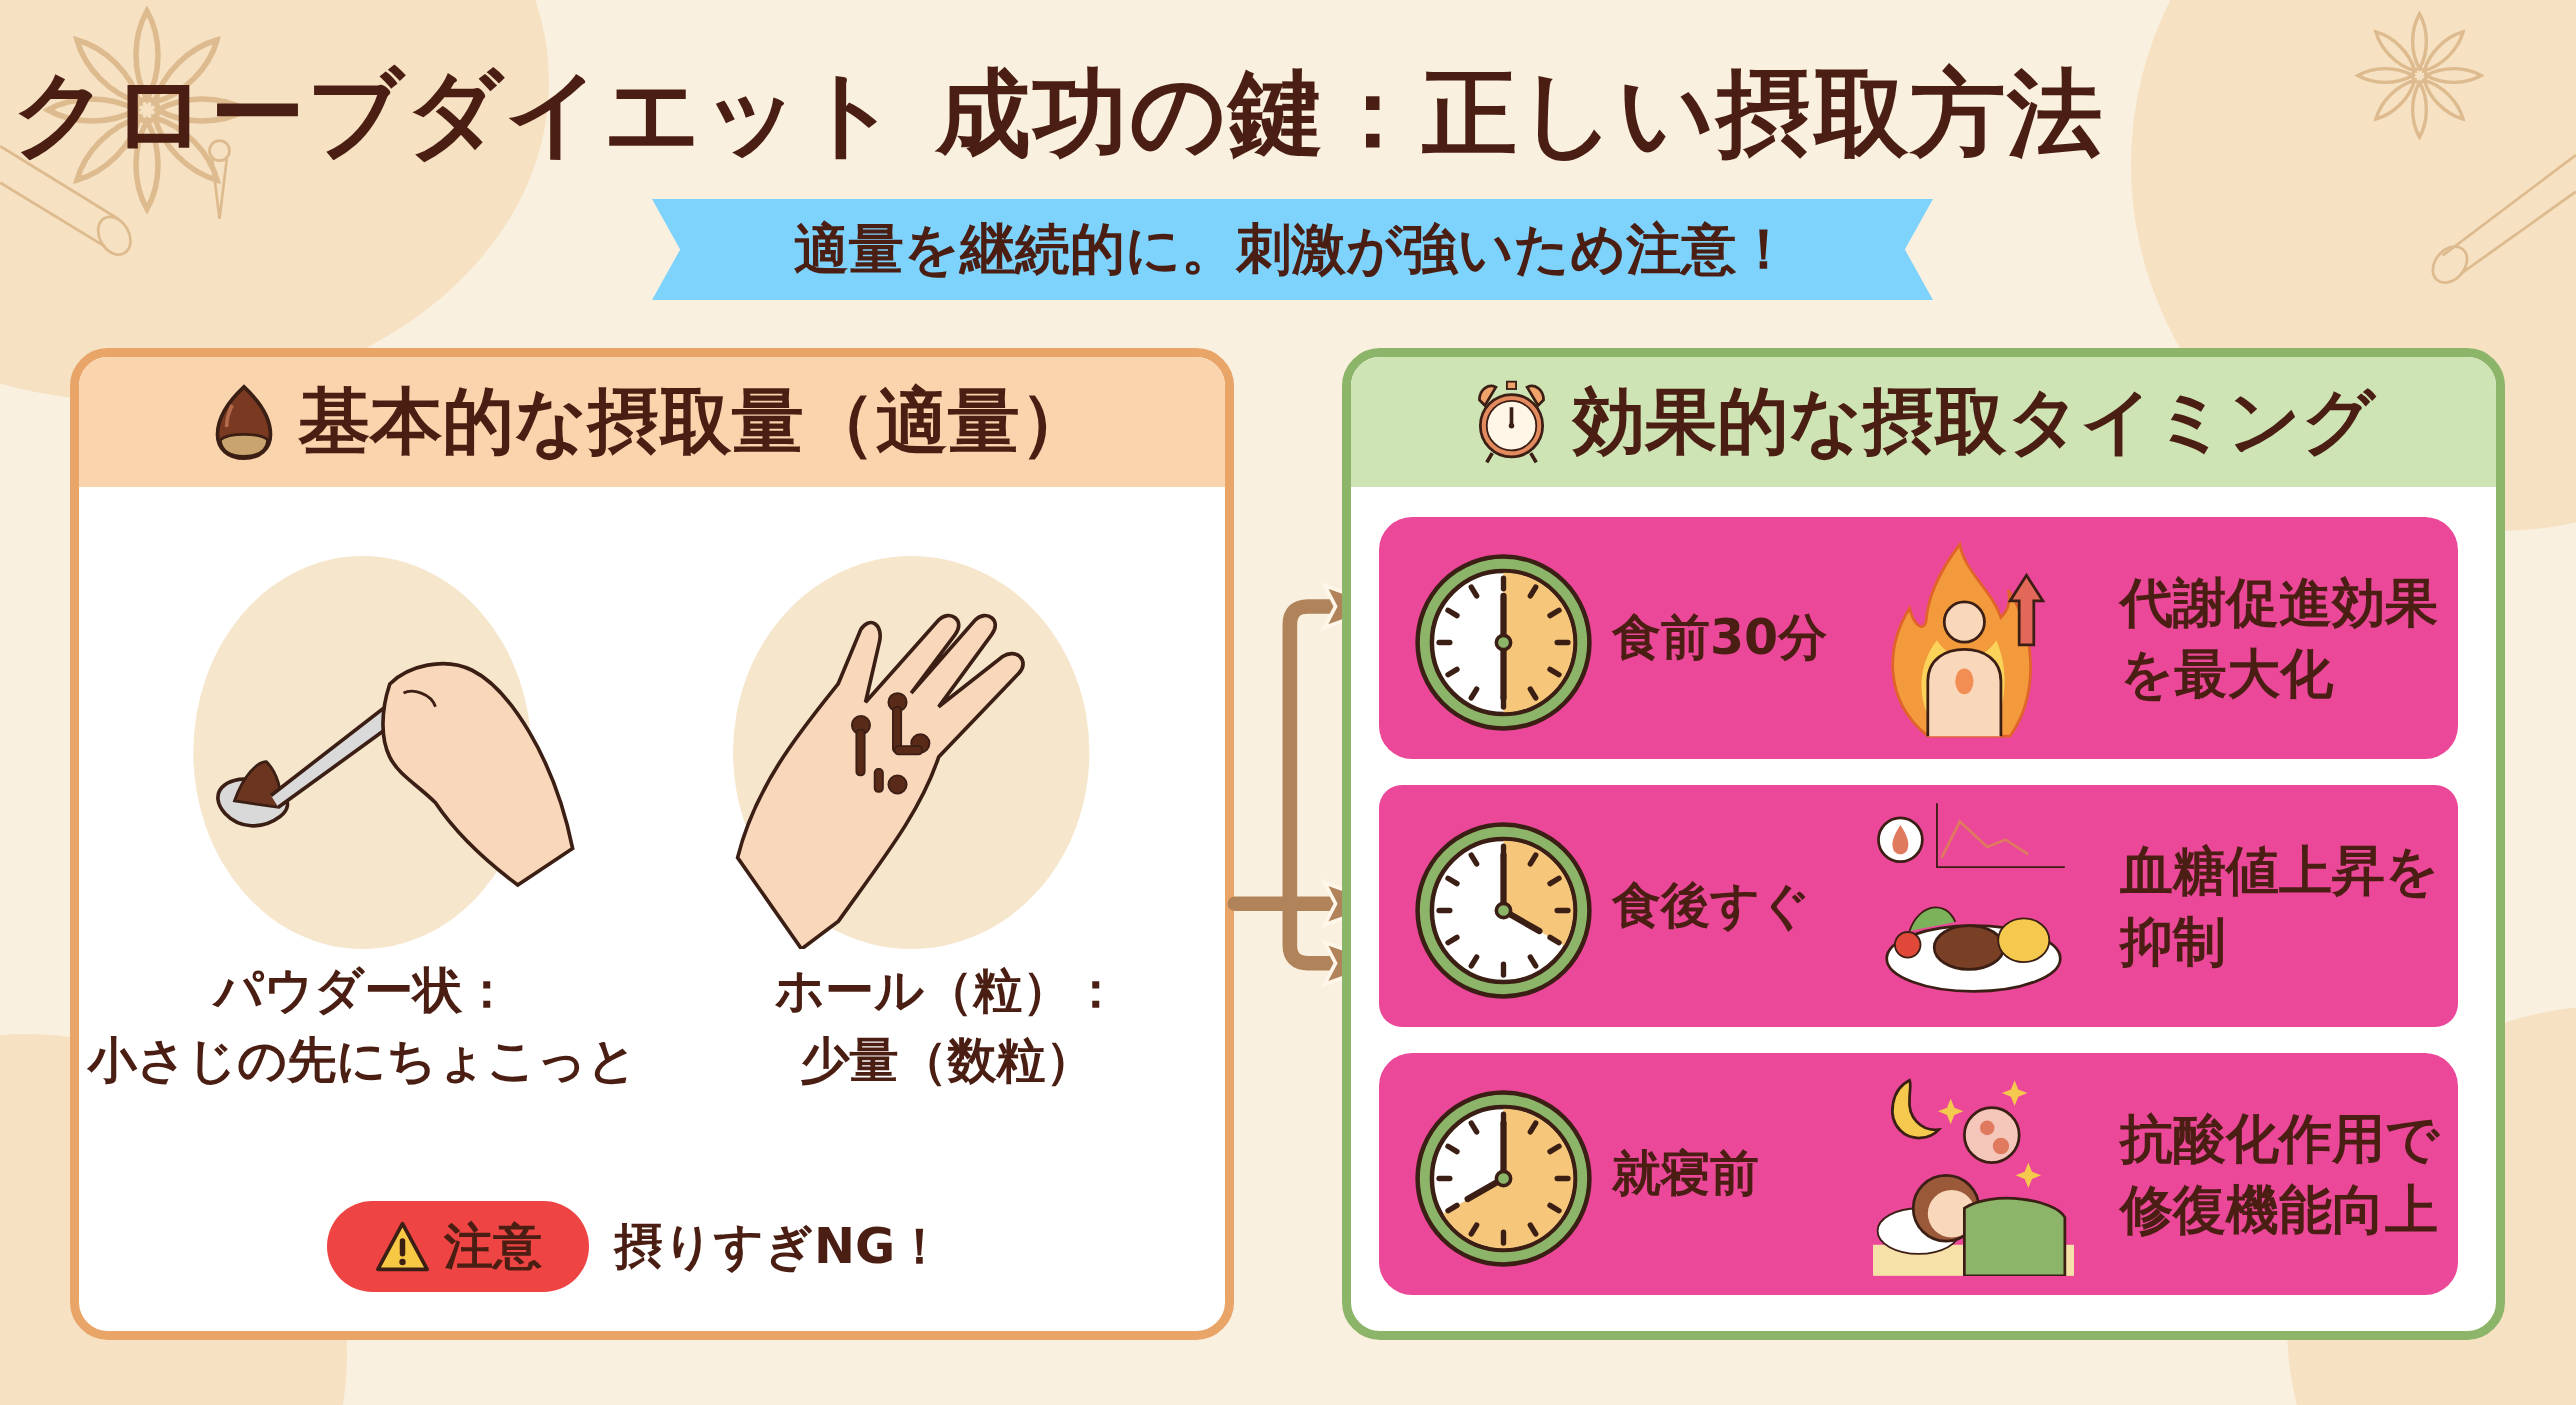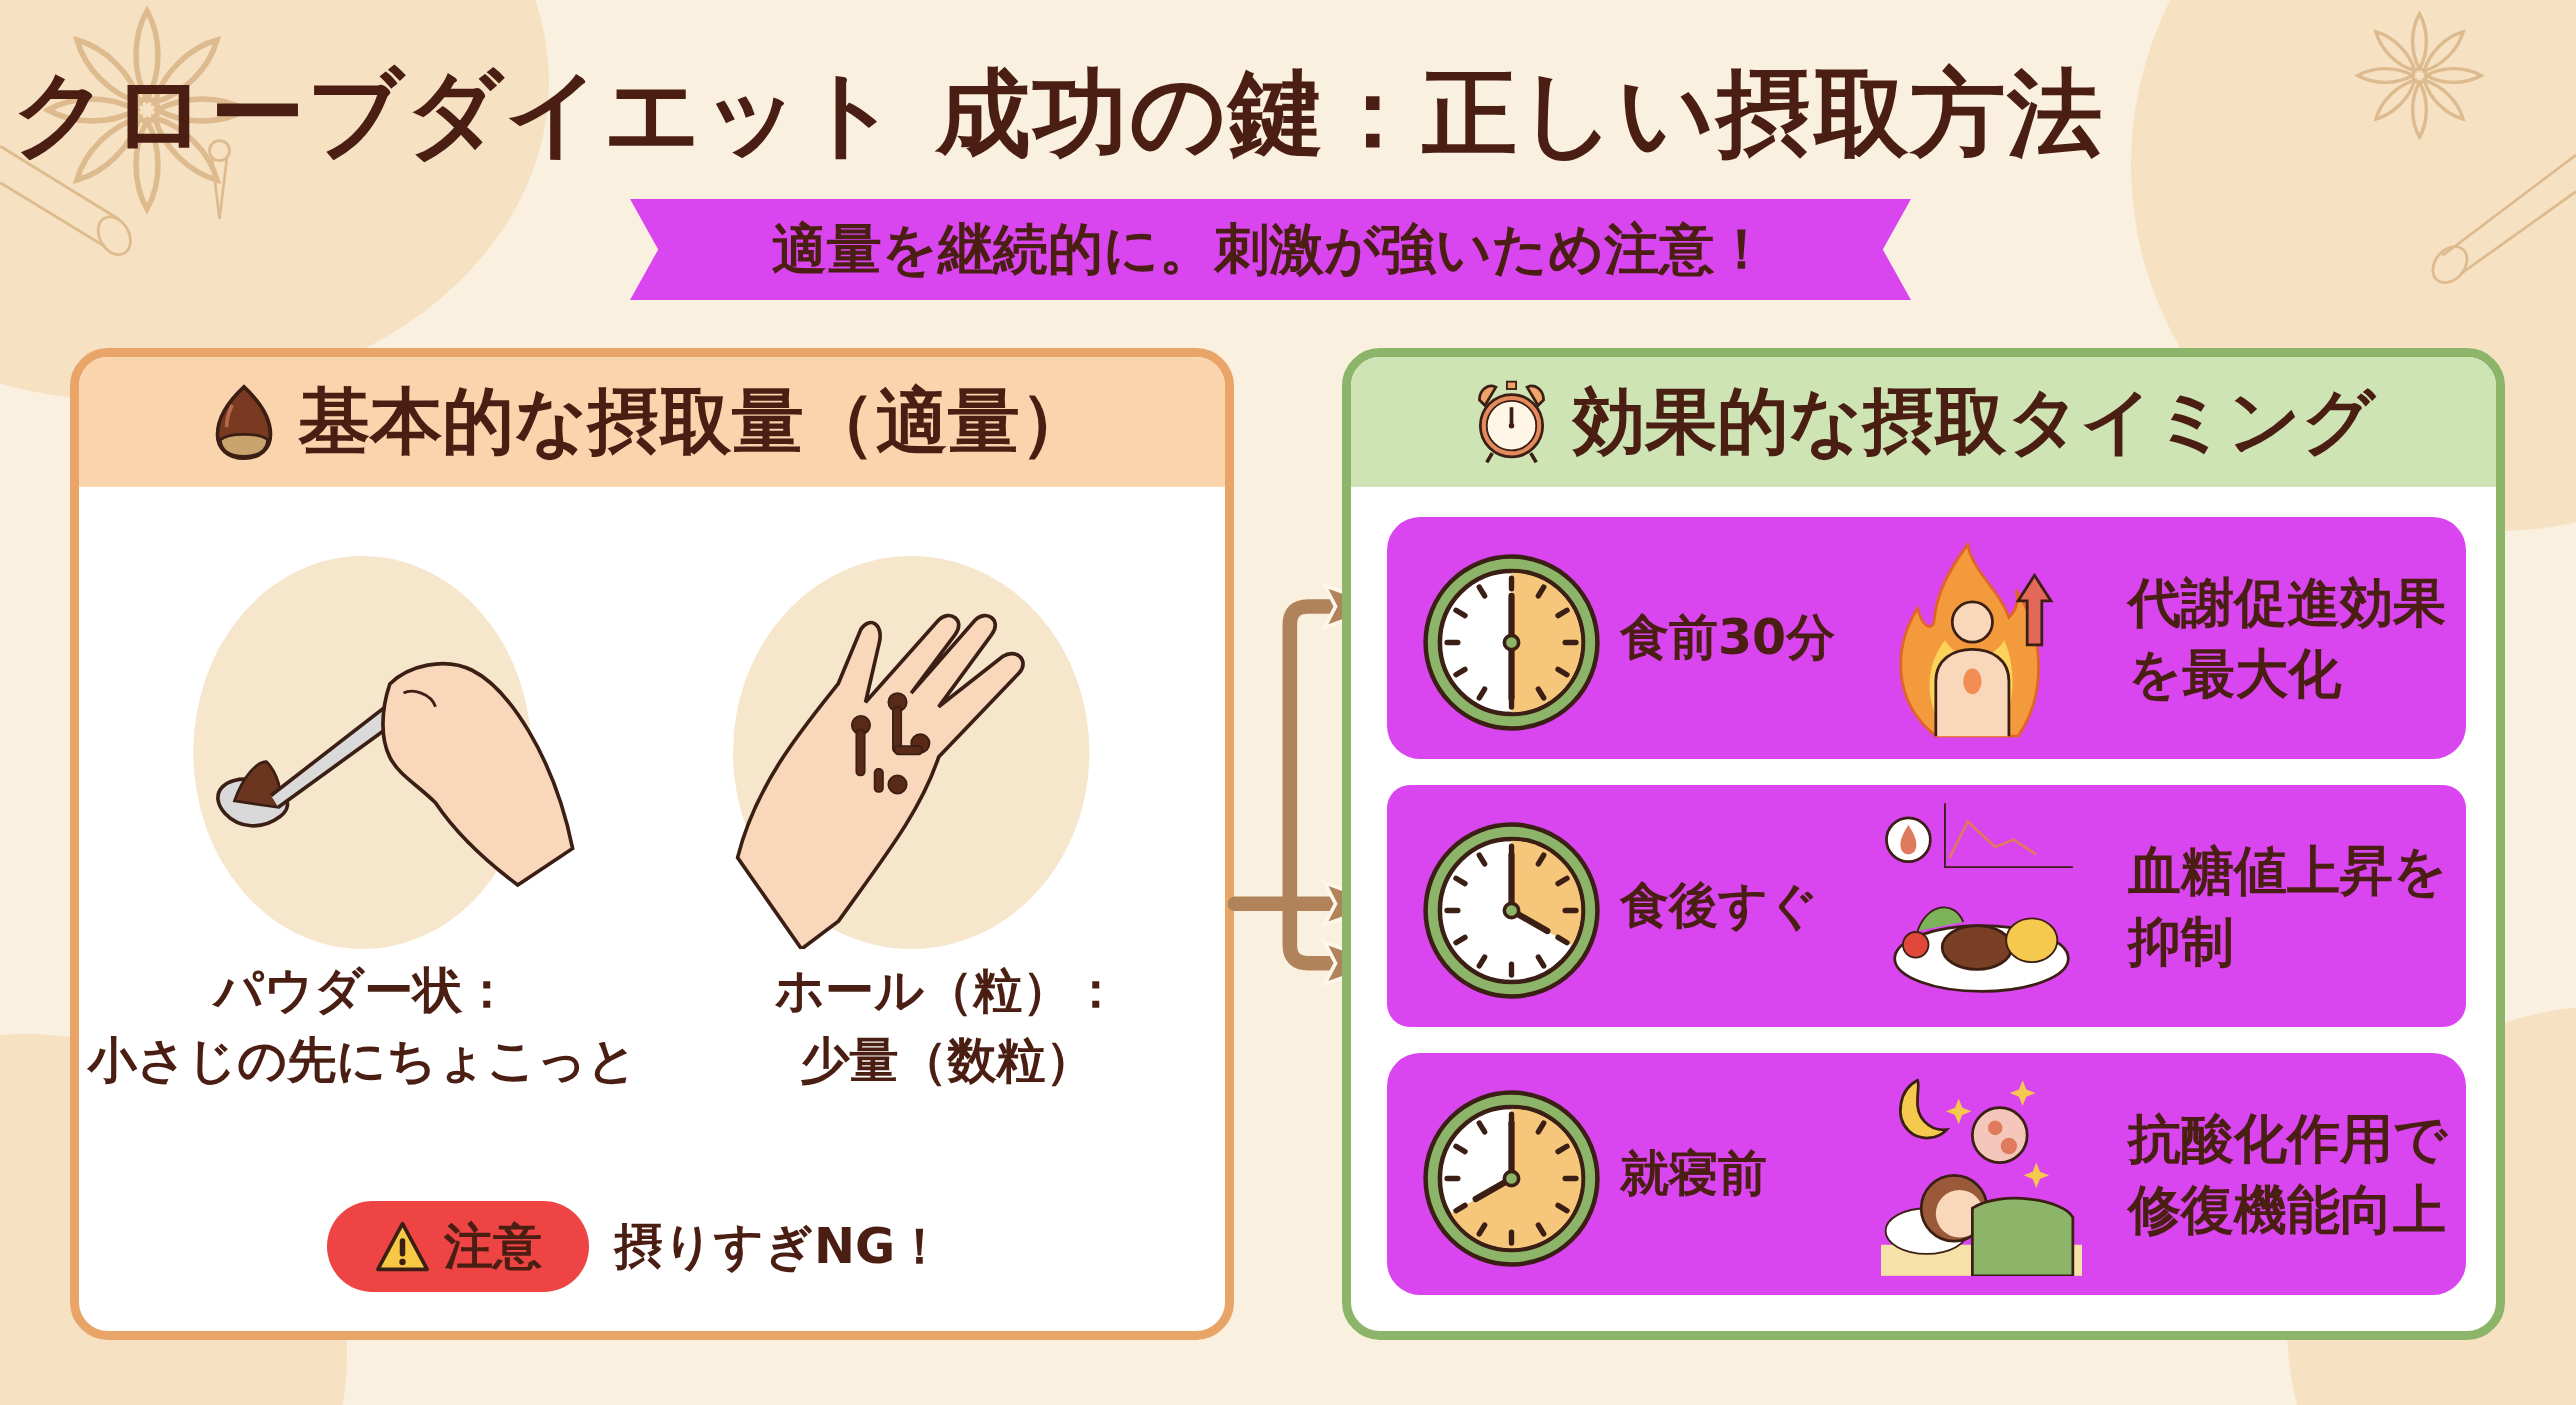--- a/index.html
+++ b/index.html
@@ -10,22 +10,22 @@
     color:#4A1E12;
   }
   .bg-blob { position:absolute; background:#F6E1C3; border-radius:50%; }
   .bg-deco { position:absolute; }
   .title {
     position:absolute; left:0; top:57px; width:2116px; text-align:center;
     font-size:95px; font-weight:bold; letter-spacing:1.8px; color:#4A1E12;
     line-height:113px;
   }
   .ribbon {
-    position:absolute; left:630px; top:199px; width:1281px; height:101px;
-    background:#d946ef;
+    position:absolute; left:652px; top:199px; width:1281px; height:101px;
+    background:#7dd3fc;
     clip-path:polygon(0 0, 100% 0, 97.8% 50%, 100% 100%, 0 100%, 2.2% 50%);
     display:flex; align-items:center; justify-content:center;
   }
   .ribbon span { font-size:55px; font-weight:bold; color:#4A1E12; }
 
   .panel {
     position:absolute; top:348px; height:992px; box-sizing:border-box;
     border-radius:38px; background:#FFFFFF; overflow:hidden;
   }
   .panel.left { left:70px; width:1164px; border:9.1px solid #E9A468; }
@@ -44,22 +44,22 @@
   }
   .warn-row { position:absolute; left:248px; top:844px; display:flex; align-items:center; gap:25.6px; }
   .warn-pill {
     width:262px; height:91px; border-radius:46px; background:#ef4444;
     display:flex; align-items:center; justify-content:center; gap:12.8px;
   }
   .warn-pill span { font-size:49px; font-weight:bold; }
   .warn-text { font-size:49px; font-weight:bold; }
 
   .card {
-    position:absolute; left:36px; width:1079px; height:242px; border-radius:33px;
-    background:#d946ef;
+    position:absolute; left:28px; width:1079px; height:242px; border-radius:33px;
+    background:#ec4899;
   }
   .card .clock { position:absolute; left:35px; top:36px; }
   .card .timing { position:absolute; left:233px; top:0; height:242px; display:flex; align-items:center;
     font-size:49px; font-weight:bold; color:#4A1E12; }
   .card .effect-icon { position:absolute; left:494px; top:18.3px; }
   .card .effect {
     position:absolute; left:718px; top:0; height:242px; display:flex; flex-direction:column; justify-content:center;
     font-size:53px; font-weight:bold; line-height:71px; color:#4A1E12;margin-left:23px;
   }
   .connector { position:absolute; left:0; top:0; }

